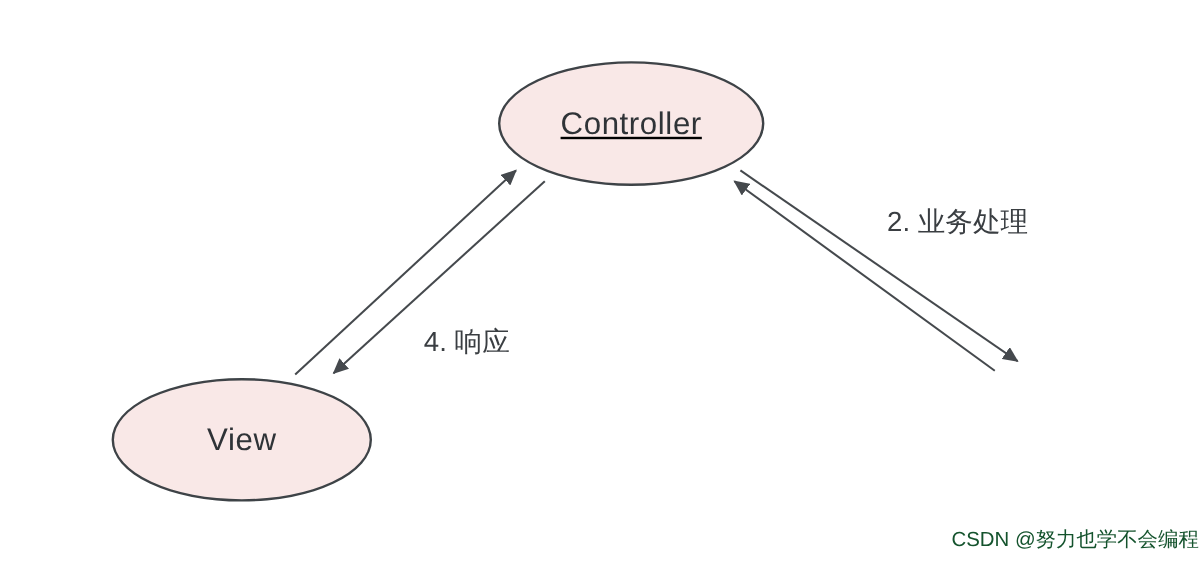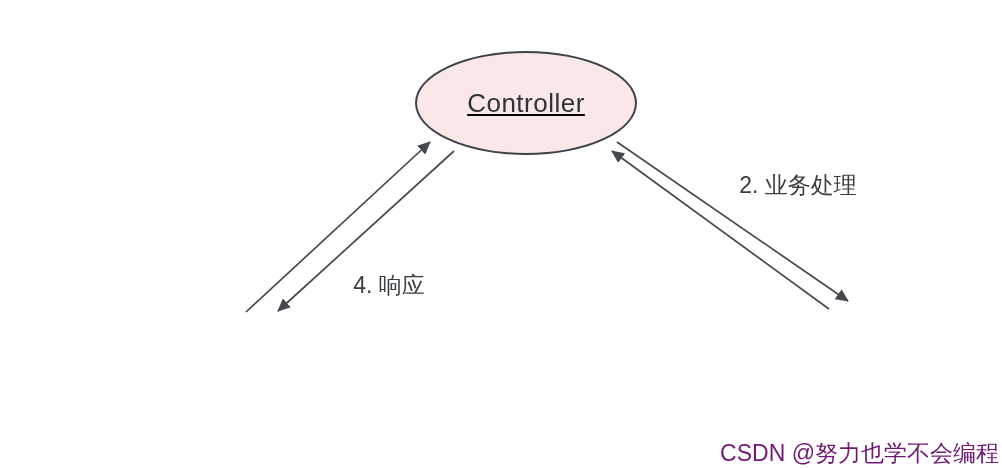--- a/index.html
+++ b/index.html
@@ -48,22 +48,22 @@
     white-space: nowrap;
   }
   .edge-label-request  { left: 284px; top: 221px; }
   .edge-label-business { left: 798px; top: 185px; }
   .edge-label-return   { left: 685px; top: 265px; }
   .edge-label-response { left: 389px; top: 265px; margin-top: 20px; }
   .watermark {
     position: absolute;
     right: 3px;
     top: 438px;
-    color: #701a75;
-    font-size: 23px;
+    color: #14532d;
+    font-size: 17px;
     white-space: nowrap;
   }
 </style>
 </head>
 <body>
 
 <div class="canvas">
 
   <svg class="arrow-layer" viewBox="0 0 1002 469" xmlns="http://www.w3.org/2000/svg">
     <defs>
@@ -74,20 +74,23 @@
     <line x1="246" y1="312" x2="430" y2="142" stroke="#45494d" stroke-width="1.7" marker-end="url(#arrowhead)"></line>
     <line x1="454" y1="151" x2="278" y2="311" stroke="#45494d" stroke-width="1.7" marker-end="url(#arrowhead)"></line>
     <line x1="617" y1="142" x2="848" y2="301" stroke="#45494d" stroke-width="1.7" marker-end="url(#arrowhead)"></line>
     <line x1="829" y1="309" x2="612" y2="151" stroke="#45494d" stroke-width="1.7" marker-end="url(#arrowhead)"></line>
   </svg>
 
   <div class="node node-controller">
     <span class="node-label">Controller</span>
   </div>
 
+  <div class="node node-view">
+    <span class="node-label">View</span>
+  </div>
 
 
 
   <div class="edge-label edge-label-business">2. 业务处理</div>
 
 
   <div class="edge-label edge-label-response">4. 响应</div>
 
   <div class="watermark">CSDN @努力也学不会编程</div>
 

